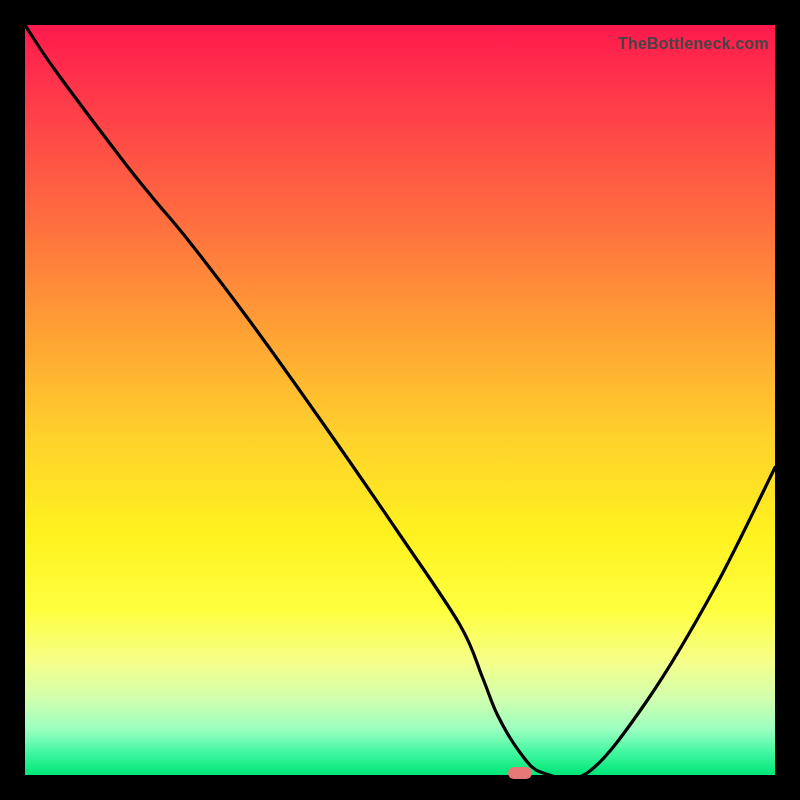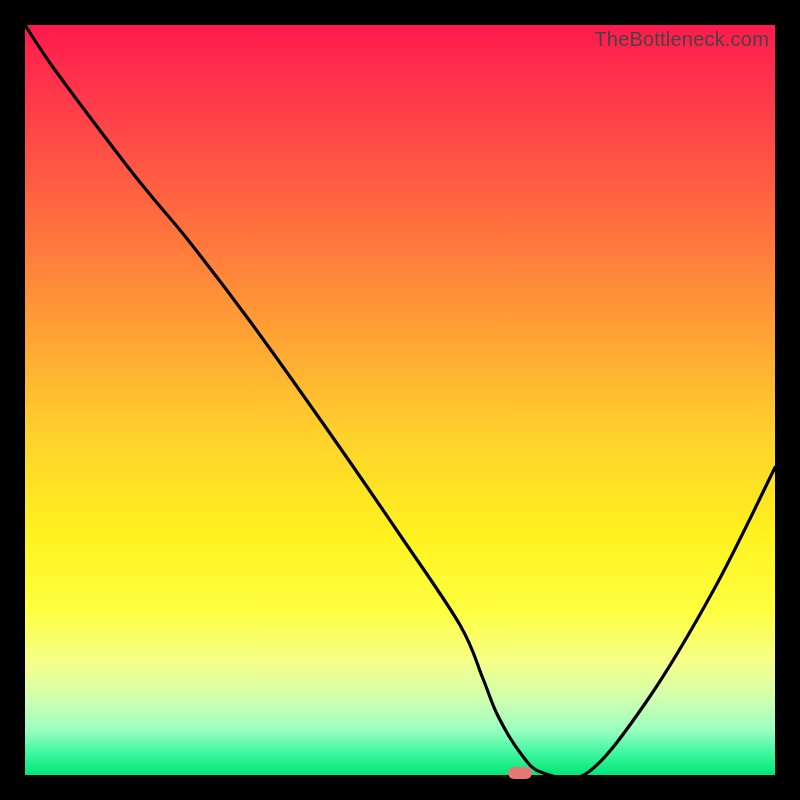--- a/index.html
+++ b/index.html
@@ -35,25 +35,25 @@
       #ffff40 78%,
       #f5ff8a 85%,
       #cfffb0 90%,
       #9affc0 94%,
       #40f7a0 97%,
       #00e676 100%
     );
   }
   .watermark {
     position: absolute;
-    top: 3px;
+    top: 10px;
     right: 6px;
     color: #444;
-    font-size: 20px;
-    font-weight: 400;
+    font-size: 16px;
+    font-weight: 700;
     letter-spacing: 0.2px;
     user-select: none;
   }
   svg.curve {
     position: absolute;
     left: 0;
     top: 0;
     width: 750px;
     height: 750px;
     overflow: visible;

